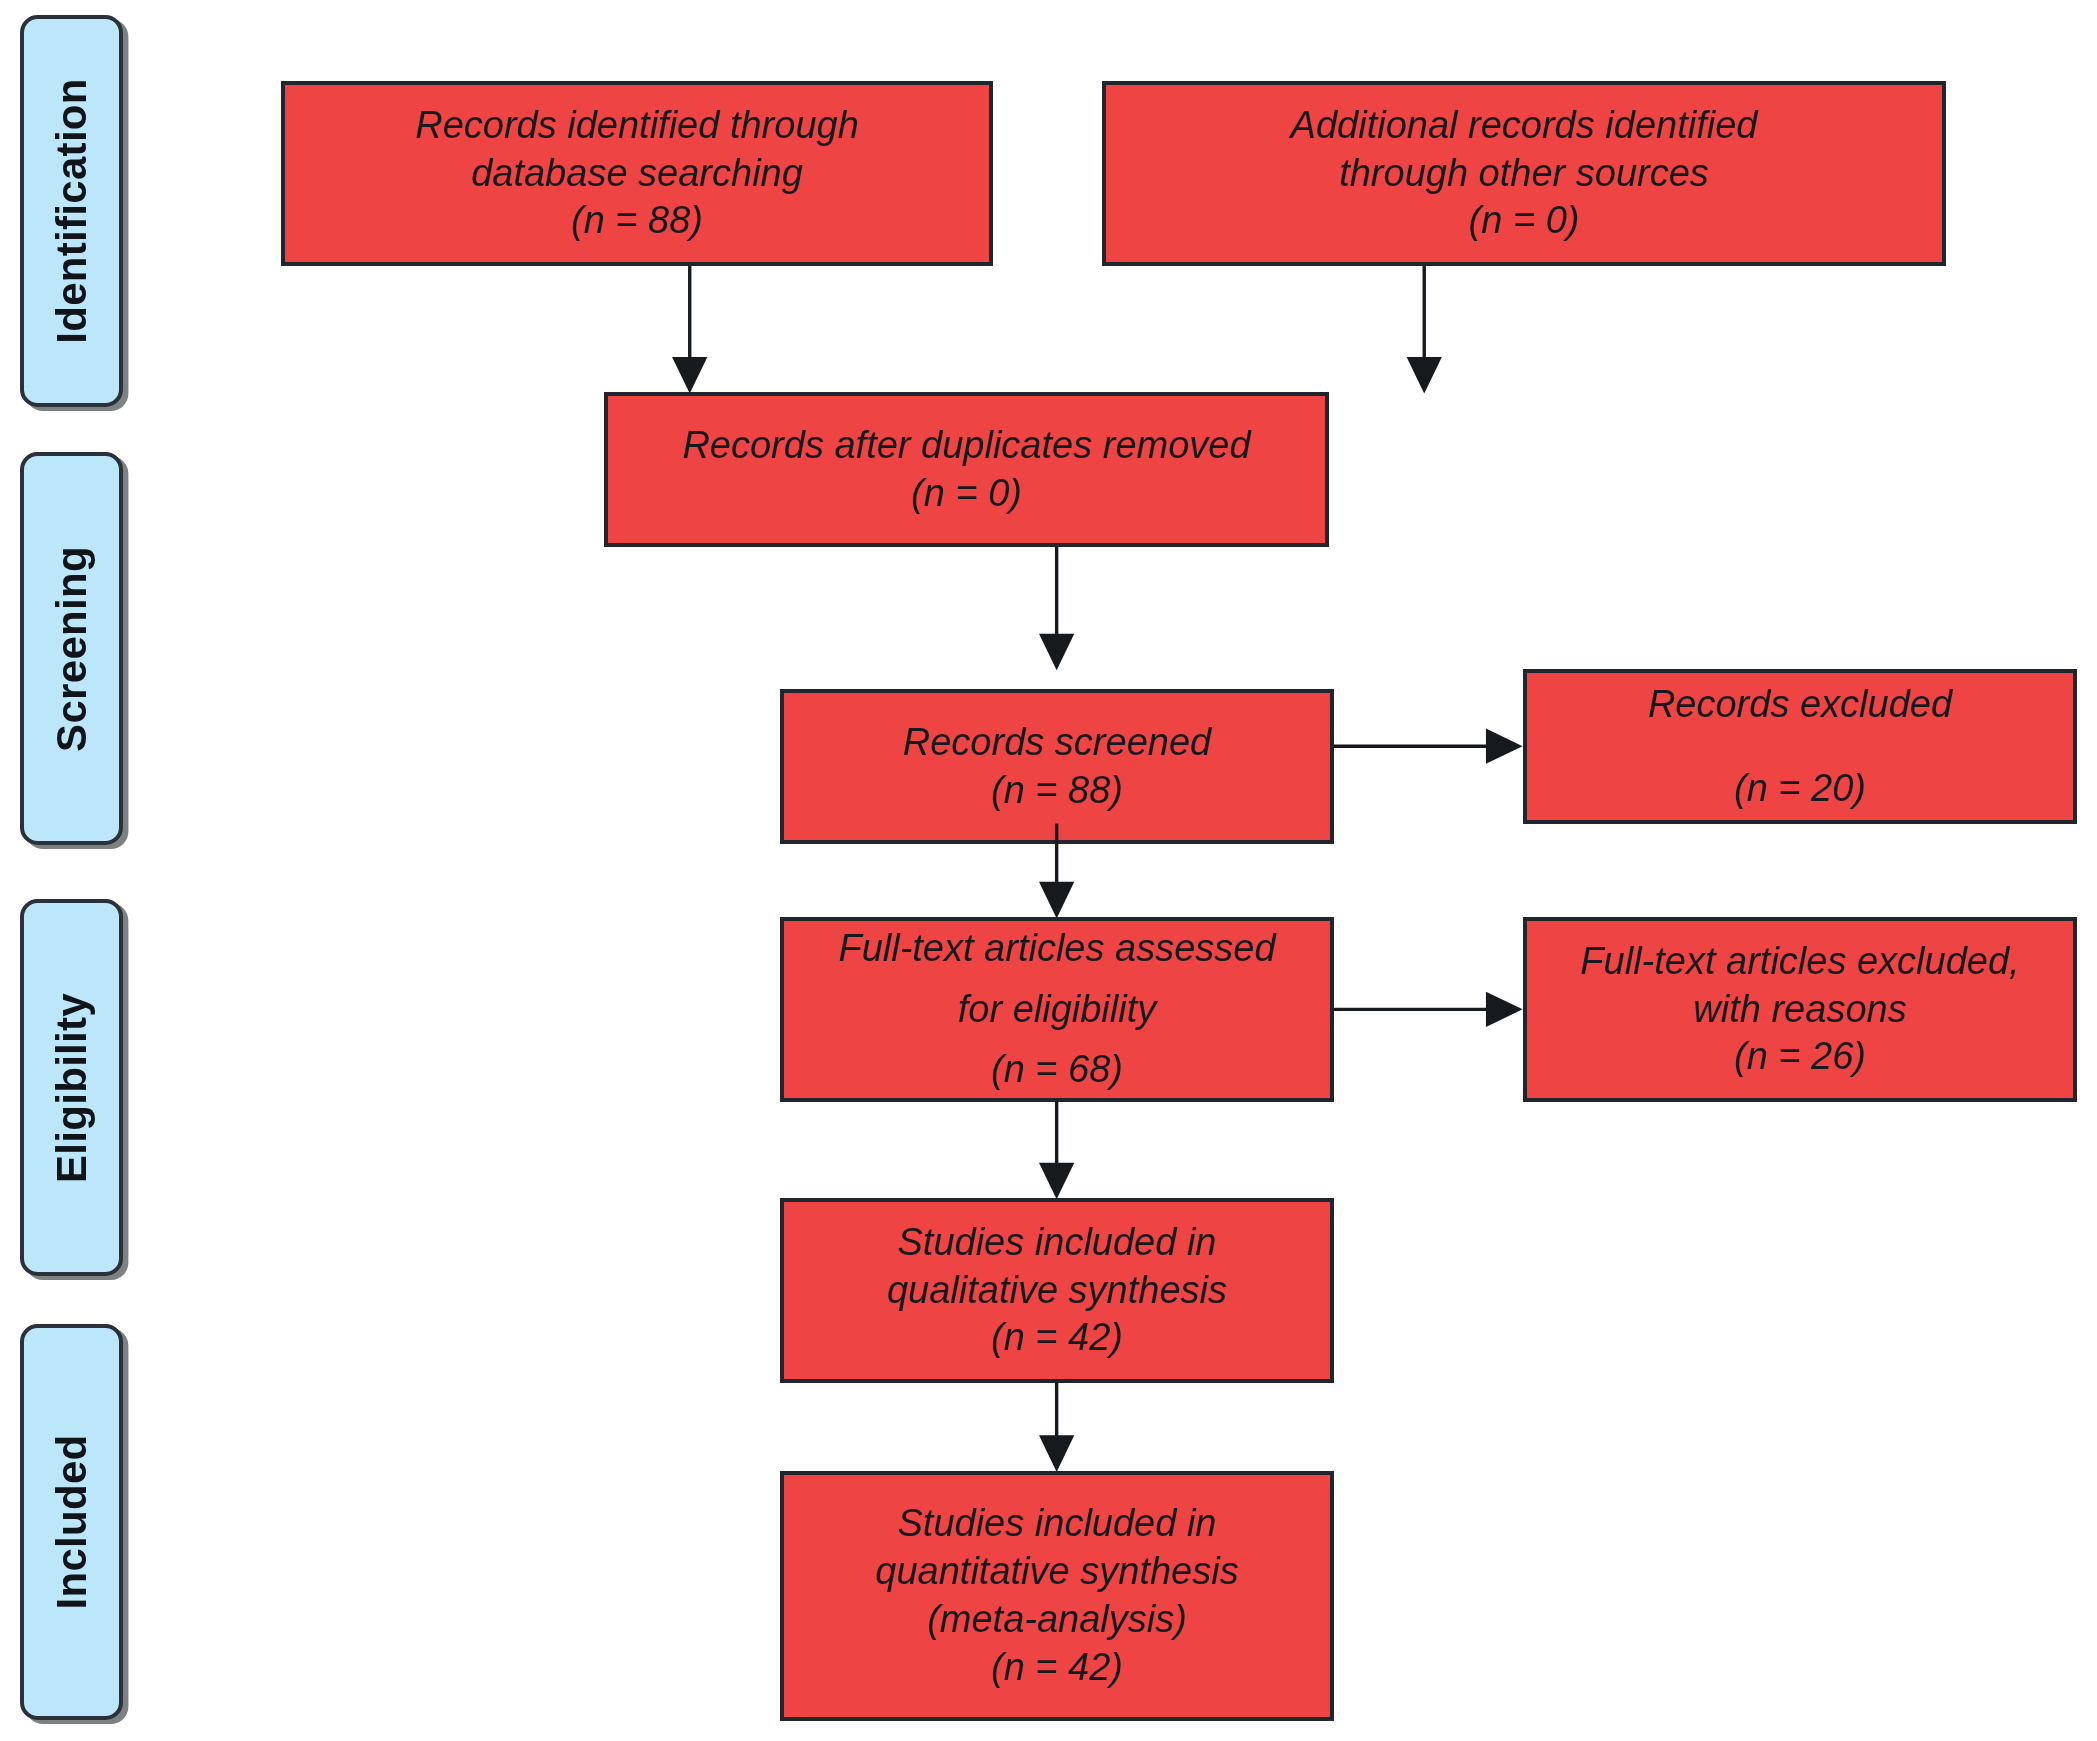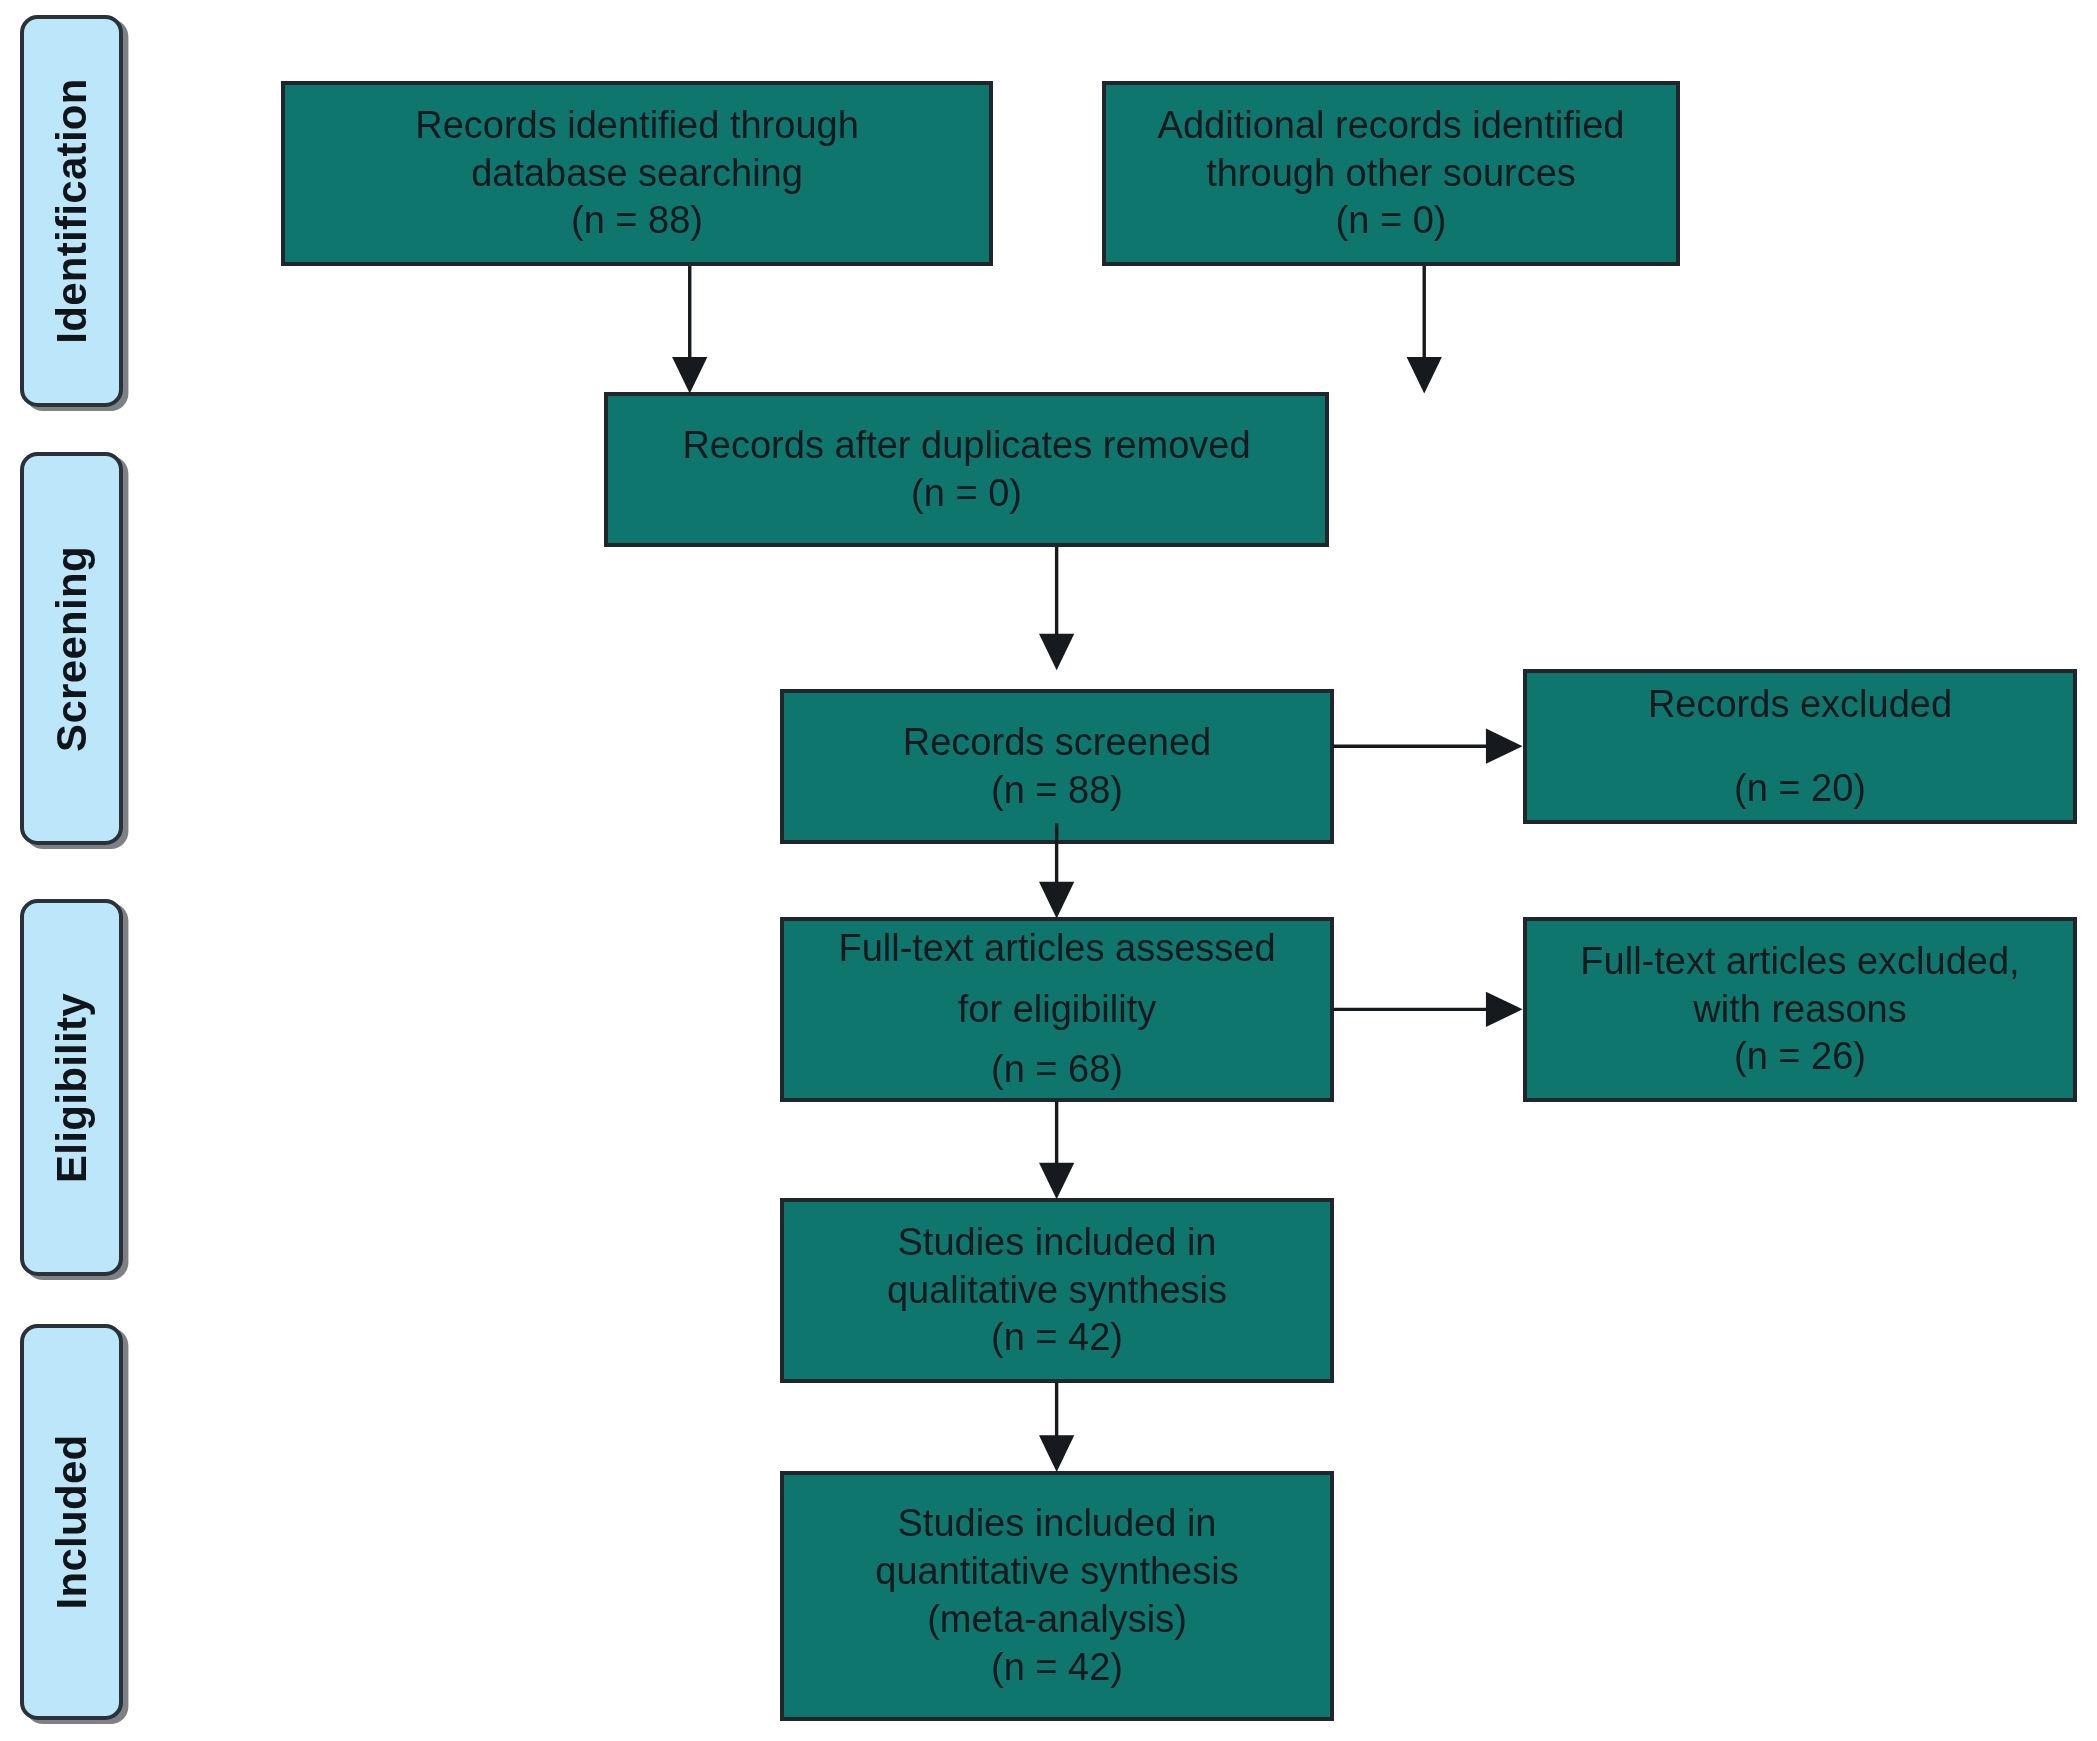--- a/index.html
+++ b/index.html
@@ -35,28 +35,29 @@
     font-weight: 700;
     color: #111418;
     letter-spacing: 0.3px;
     font-family: "Liberation Sans", sans-serif;
   }
 
   
   .flow-box {
     position: absolute;
     box-sizing: border-box;
-    background: #0f766e;
+    background: #ef4444;
     border: 4.1px solid #20262c;
     display: flex;
     flex-direction: column;
     align-items: center;
     justify-content: center;
     text-align: center;
     padding: 4.1px 12.2px;
+    font-style: italic;
   }
   .flow-box .line {
     display: block;
     font-size: 38px;
     line-height: 1.26;
     color: #16191d;
     white-space: nowrap;
     font-family: "Liberation Sans", sans-serif;
   }
 
@@ -94,21 +95,21 @@
   <div class="stage-pill" style="left:20.4px; top:1324px; width:103px; height:396px;">
     <span class="stage-label">Included</span>
   </div>
 
   <div class="flow-box" style="left:281px; top:81px; width:712px; height:185px;">
     <span class="line">Records identified through</span>
     <span class="line">database searching</span>
     <span class="line">(n = 88)</span>
   </div>
 
-  <div class="flow-box" style="left:1102px; top:81px; width:578px; height:185px;">
+  <div class="flow-box" style="left:1102px; top:81px; width:844px; height:185px;">
     <span class="line">Additional records identified</span>
     <span class="line">through other sources</span>
     <span class="line">(n = 0)</span>
   </div>
 
   <div class="flow-box" style="left:604px; top:392px; width:725px; height:155px;text-align:right;">
     <span class="line">Records after duplicates removed</span>
     <span class="line">(n = 0)</span>
   </div>
 

